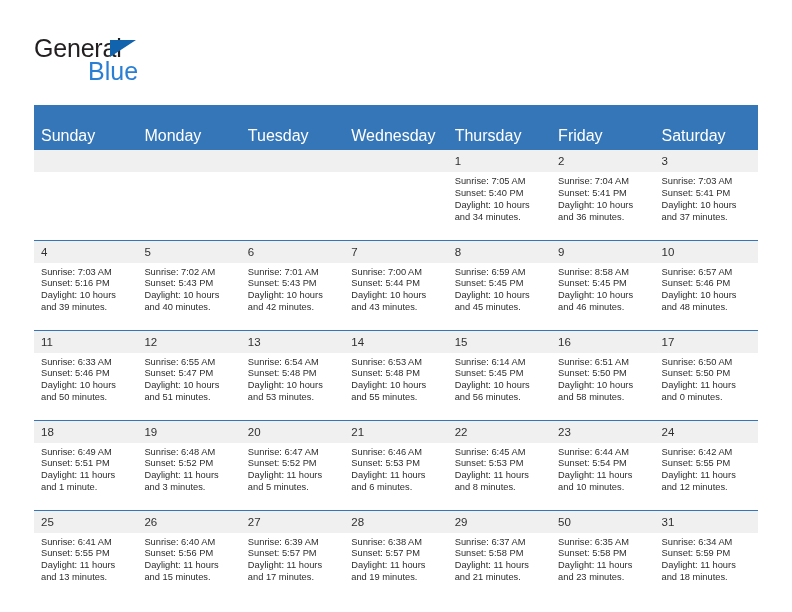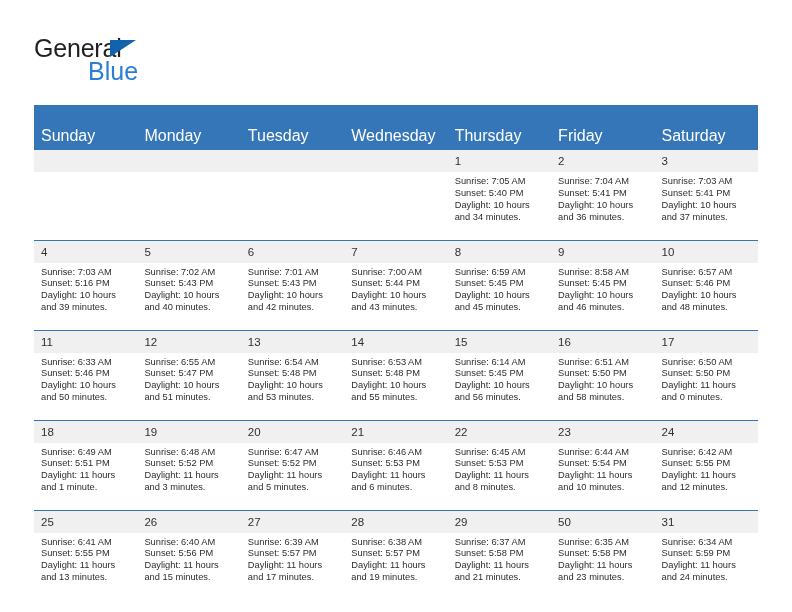--- a/index.html
+++ b/index.html
@@ -441,20 +441,20 @@
               <div>Daylight: 11 hours</div>
               <div>and 23 minutes.</div>
             </div>
           </td>
           <td>
             <span class="daynum">31</span>
             <div class="info">
               <div>Sunrise: 6:34 AM</div>
               <div>Sunset: 5:59 PM</div>
               <div>Daylight: 11 hours</div>
-              <div>and 24 minutes.</div>
+              <div>and 18 minutes.</div>
             </div>
           </td>
         </tr>
       </tbody>
   </table>
 
 </div>
 
 </body></html>

